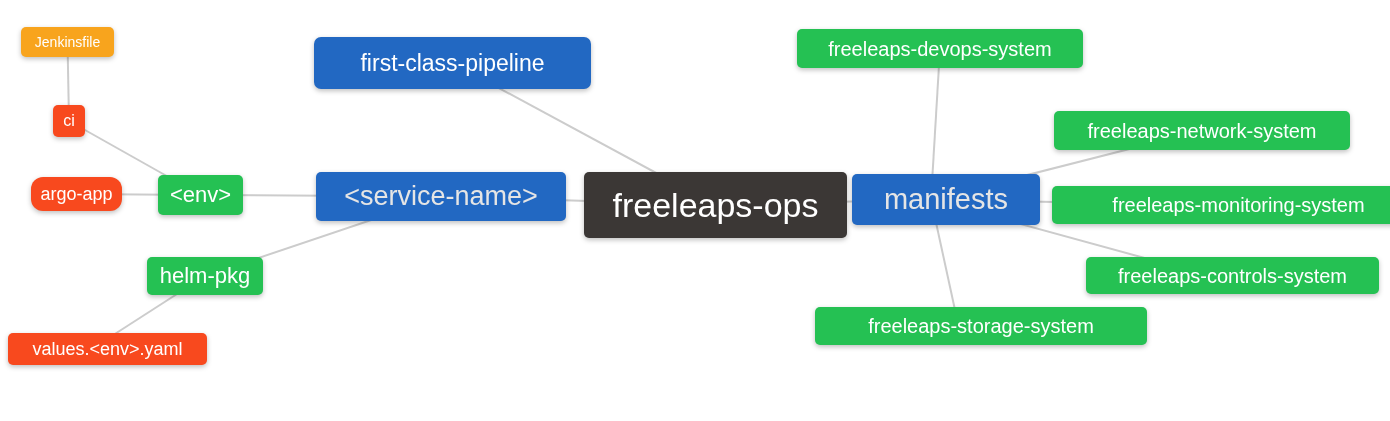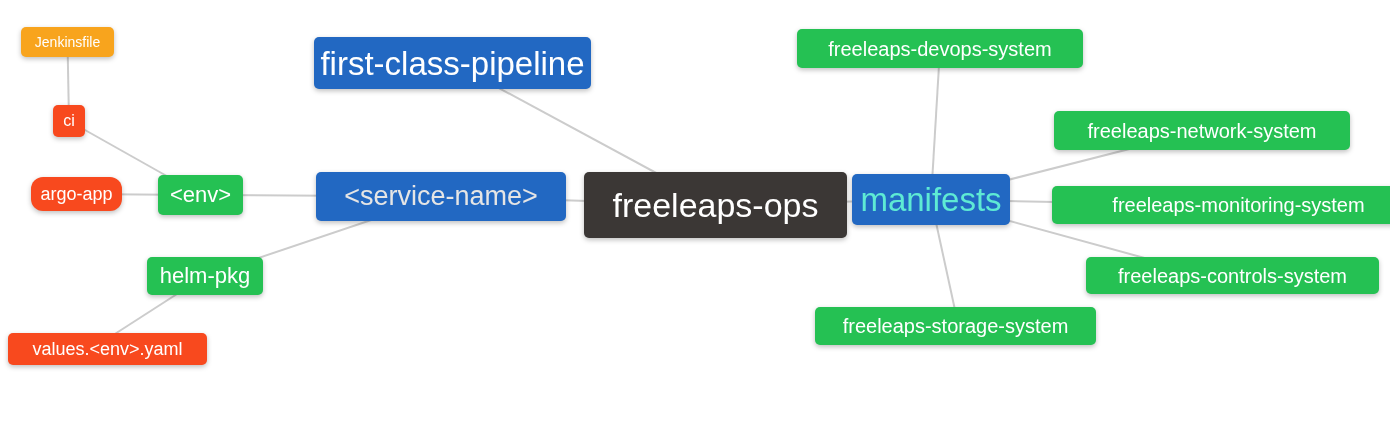--- a/index.html
+++ b/index.html
@@ -57,23 +57,23 @@
       <line x1="931" y1="199.5" x2="1208.5" y2="275.5" stroke="#cccccc" stroke-width="2"></line>
       <line x1="931" y1="199.5" x2="958.5" y2="326" stroke="#cccccc" stroke-width="2"></line>
     </svg>
   <div id="node-layer">
       <div class="mm-node" style="left: 21px; top: 27px; width: 93px; height: 30px; font-size: 14px; background: rgb(248, 164, 29); color: rgb(255, 255, 255);">Jenkinsfile</div>
       <div class="mm-node" style="left: 53px; top: 105px; width: 32px; height: 32px; font-size: 16px; background: rgb(248, 73, 30); color: rgb(255, 255, 255);">ci</div>
       <div class="mm-node" style="left: 31px; top: 177px; width: 91px; height: 34px; font-size: 18px; background: rgb(248, 73, 30); color: rgb(255, 255, 255); border-radius: 12px;">argo-app</div>
       <div class="mm-node" style="left: 158px; top: 175px; width: 85px; height: 40px; font-size: 22px; background: rgb(37, 193, 83); color: rgb(255, 255, 255);">&lt;env&gt;</div>
       <div class="mm-node" style="left: 147px; top: 257px; width: 116px; height: 38px; font-size: 22px; background: rgb(37, 193, 83); color: rgb(255, 255, 255);">helm-pkg</div>
       <div class="mm-node" style="left: 8px; top: 333px; width: 199px; height: 32px; font-size: 18px; background: rgb(248, 73, 30); color: rgb(255, 255, 255);">values.&lt;env&gt;.yaml</div>
-      <div class="mm-node" style="left: 314px; top: 37px; width: 277px; height: 52px; font-size: 33px; background: rgb(34, 104, 194); color: rgb(255, 255, 255);">first-class-pipeline</div>
+      <div class="mm-node" style="left: 314px; top: 37px; width: 277px; height: 52px; font-size: 23px; background: rgb(34, 104, 194); color: rgb(255, 255, 255); border-radius: 7px;">first-class-pipeline</div>
       <div class="mm-node" style="left: 316px; top: 172px; width: 250px; height: 49px; font-size: 27px; background: rgb(34, 104, 194); color: #e5e5e5;">&lt;service-name&gt;</div>
       <div class="mm-node" style="left: 584px; top: 172px; width: 263px; height: 66px; font-size: 34px; background: rgb(59, 55, 53); color: rgb(255, 255, 255);">freeleaps-ops</div>
-      <div class="mm-node" style="left: 852px; top: 174px; width: 158px; height: 51px; font-size: 33px; background: rgb(34, 104, 194); color: #5eead4;">manifests</div>
+      <div class="mm-node" style="left: 852px; top: 174px; width: 188px; height: 51px; font-size: 29px; background: rgb(34, 104, 194); color: #e5e5e5;">manifests</div>
       <div class="mm-node" style="left: 797px; top: 29px; width: 286px; height: 39px; font-size: 20px; background: rgb(37, 193, 83); color: rgb(255, 255, 255);">freeleaps-devops-system</div>
       <div class="mm-node" style="left: 1054px; top: 111px; width: 296px; height: 39px; font-size: 20px; background: rgb(37, 193, 83); color: rgb(255, 255, 255);">freeleaps-network-system</div>
       <div class="mm-node" style="left: 1052px; top: 186px; width: 373px; height: 38px; font-size: 20px; background: rgb(37, 193, 83); color: rgb(255, 255, 255);">freeleaps-monitoring-system</div>
       <div class="mm-node" style="left: 1062px; top: 257px; width: 293px; height: 37px; font-size: 20px; background: rgb(37, 193, 83); color: rgb(255, 255, 255); margin-left: 24px;">freeleaps-controls-system</div>
-      <div class="mm-node" style="left: 815px; top: 307px; width: 281px; height: 38px; font-size: 20px; background: rgb(37, 193, 83); color: rgb(255, 255, 255);">freeleaps-storage-system</div>
+      <div class="mm-node" style="left: 815px; top: 307px; width: 332px; height: 38px; font-size: 20px; background: rgb(37, 193, 83); color: rgb(255, 255, 255);">freeleaps-storage-system</div>
     </div>
 </div>
 
 </body></html>

